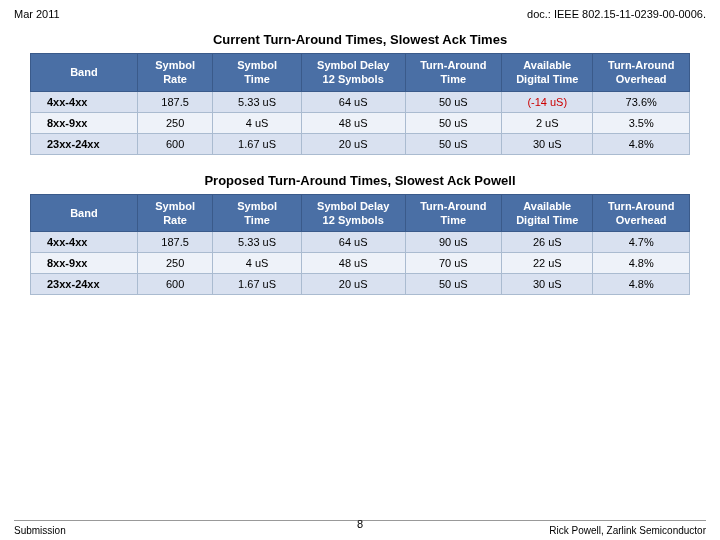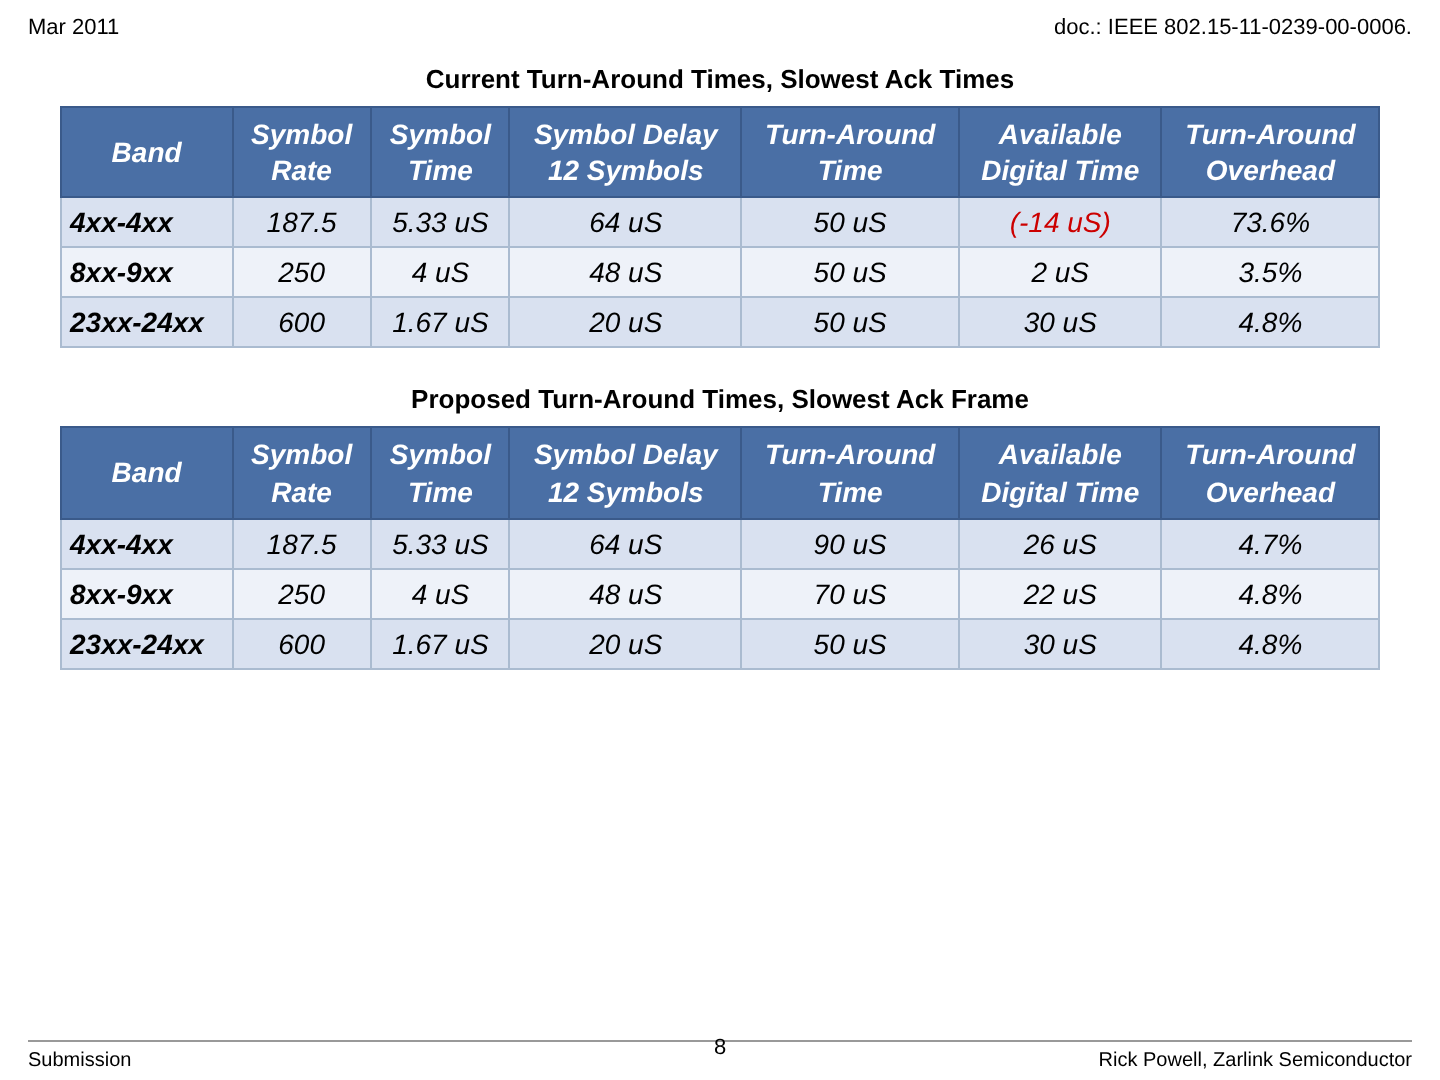--- a/index.html
+++ b/index.html
@@ -26,43 +26,42 @@
       font-weight: bold;
       margin: 8px 0 6px 0;
     }
     .table-container {
       padding: 0 30px;
       margin-bottom: 18px;
     }
     table {
       width: 100%;
       border-collapse: collapse;
-      font-size: 14px;
-      font-style: italic;
+      font-size: 11px;
     }
     thead tr {
       background: #4a6fa5;
       color: #fff;
     }
     thead th {
       border: 1px solid #3a5a8a;
       padding: 4px 5px;
       text-align: center;
       font-weight: bold;
       line-height: 1.3;
     }
     tbody tr:nth-child(odd) {
       background: #d9e1f0;
     }
     tbody tr:nth-child(even) {
       background: #eef2f9;
     }
     tbody td {
       border: 1px solid #aabbd0;
-      padding: 4px 4px;
+      padding: 4px 16px;
       text-align: center;
     }
     tbody td:first-child {
       text-align: left;
       font-weight: bold;
     }
     .highlight-red {
       color: #cc0000;
     }
     .footer {
@@ -133,21 +132,21 @@
           <td>20 uS</td>
           <td>50 uS</td>
           <td>30 uS</td>
           <td>4.8%</td>
         </tr>
       </tbody>
   </table>
 </div>
 
 <div class="table-container">
-  <div class="section-title">Proposed Turn-Around Times, Slowest Ack Frame</div>
+  <div class="section-title">Proposed Turn-Around Times, Slowest Ack Powell</div>
   <table>
     <thead>
       <tr>
         <th>Band</th>
         <th>Symbol<br>Rate</th>
         <th>Symbol<br>Time</th>
         <th>Symbol Delay<br>12 Symbols</th>
         <th>Turn-Around<br>Time</th>
         <th>Available<br>Digital Time</th>
         <th>Turn-Around<br>Overhead</th>

